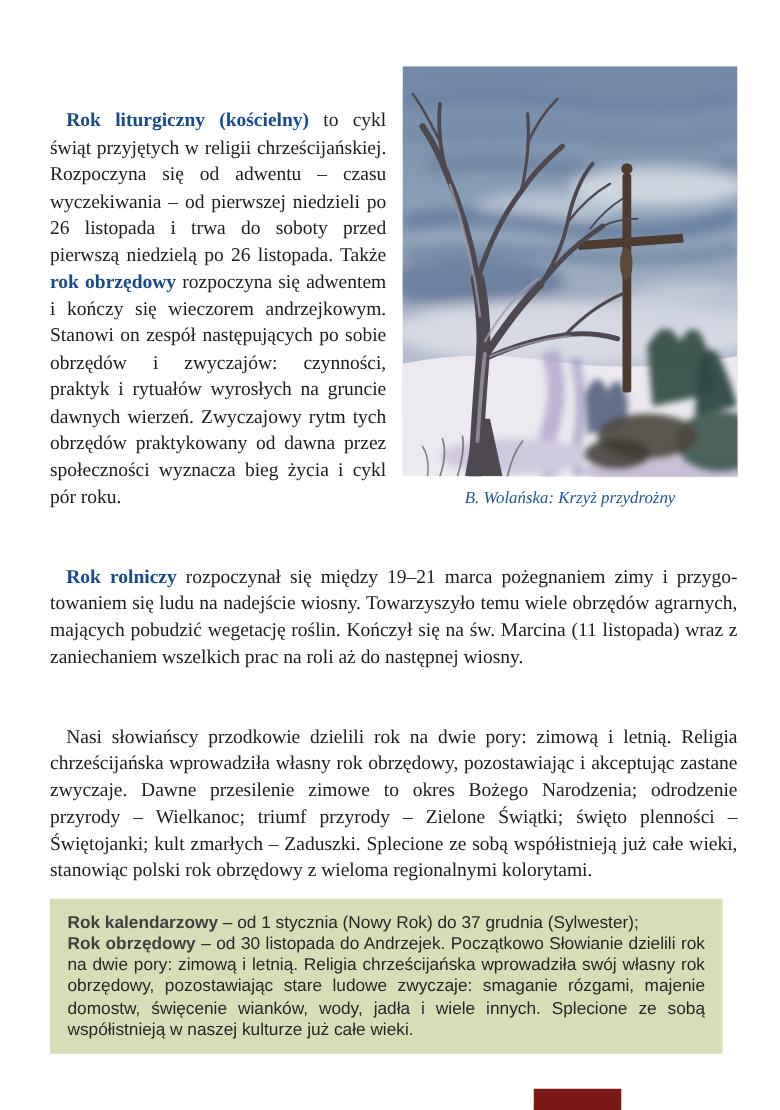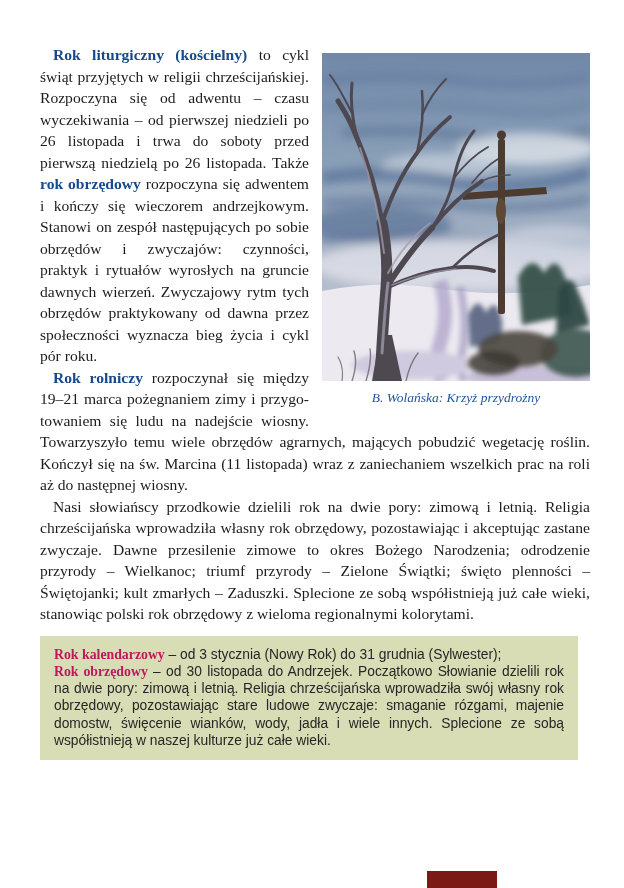--- a/index.html
+++ b/index.html
@@ -15,21 +15,21 @@
     position:absolute;left:40px;top:44px;width:550px;
   }
   .para{
     margin:0;
     font-size:15.6px;
     line-height:21.5px;
     text-align:justify;
     hyphens:auto;
     -webkit-hyphens:auto;
   }
-  .para.indent{text-indent:13px;}
+  .para.indent{text-indent:13px;margin-top:42px;}
   .term{color:#164a8c;font-weight:bold;}
   figure.artwork{
     float:right;
     width:268px;
     margin:9px 0 4px 13px;
     padding:0;
   }
   figure.artwork svg{display:block;}
   figcaption{
     margin-top:9px;
@@ -44,21 +44,21 @@
     width:538px;
     box-sizing:border-box;
     background:#d9ddb6;
     padding:10px 14px 11px 14px;
     font-family:"Liberation Sans","DejaVu Sans",sans-serif;
     font-size:13.8px;
     line-height:17.3px;
     color:#262626;
   }
   .box-item{margin:0;text-align:justify;hyphens:auto;-webkit-hyphens:auto;}
-  .box-item .term{color:#be185d;font-family:Liberation Serif, serif;}
+  .box-item .term{color:#404040;}
   .footer-mark{
     position:absolute;
     left:427px;top:871px;
     width:70px;height:17px;
     background:#7b1a15;
   }
 </style>
 </head>
 <body>
 
@@ -157,20 +157,20 @@
     </figure>
 
 
     <p class="para indent"><span class="term">Rok liturgiczny (kościelny)</span><span> to cykl świąt przyjętych w religii chrześcijań­skiej. Rozpoczyna się od adwentu – cza­su wyczekiwania – od pierwszej nie­dzieli po 26 listopada i trwa do soboty przed pierwszą niedzielą po 26 listopa­da. Także </span><span class="term">rok obrzędowy</span><span> rozpoczyna się adwentem i kończy się wieczorem andrzejkowym. Stanowi on zespół na­stępujących po sobie obrzędów i zwy­czajów: czynności, praktyk i rytuałów wyrosłych na gruncie dawnych wierzeń. Zwyczajowy rytm tych obrzędów prak­tykowany od dawna przez społeczności wyznacza bieg życia i cykl pór roku.</span></p>
 
     <p class="para indent"><span class="term">Rok rolniczy</span><span> rozpoczynał się między 19–21 marca pożegnaniem zimy i przygo­towaniem się ludu na nadejście wiosny. Towarzyszyło temu wiele obrzędów agrarnych, mających pobudzić wegetację roślin. Kończył się na św. Marcina (11 listopada) wraz z zaniechaniem wszelkich prac na roli aż do następnej wiosny.</span></p>
 
     <p class="para indent">Nasi słowiańscy przodkowie dzielili rok na dwie pory: zimową i letnią. Religia chrześcijańska wprowadziła własny rok obrzędowy, pozostawiając i akceptując zastane zwyczaje. Dawne przesilenie zimowe to okres Bożego Narodzenia; odrodzenie przyrody – Wielkanoc; triumf przyrody – Zielone Świątki; święto plenności – Świętojanki; kult zmarłych – Zaduszki. Sple­cione ze sobą współistnieją już całe wieki, stanowiąc polski rok obrzędowy z wieloma regionalnymi kolorytami.</p>
 
     <div class="summary-box">
-      <p class="box-item"><span class="term">Rok kalendarzowy</span><span> – od 3 stycznia (Nowy Rok) do 31 grudnia (Sylwester);</span></p>
+      <p class="box-item"><span class="term">Rok kalendarzowy</span><span> – od 1 stycznia (Nowy Rok) do 37 grudnia (Sylwester);</span></p>
       <p class="box-item"><span class="term">Rok obrzędowy</span><span> – od 30 listopada do Andrzejek. Początkowo Słowianie dzielili rok na dwie pory: zimową i letnią. Religia chrześcijańska wprowadziła swój własny rok obrzę­dowy, pozostawiając stare ludowe zwyczaje: smaganie rózgami, majenie domostw, święcenie wianków, wody, jadła i wiele innych. Splecione ze sobą współistnieją w naszej kulturze już całe wieki.</span></p>
     </div>
 
   </div>
 
   <div class="footer-mark"></div>
 </div>
 
 </body></html>

